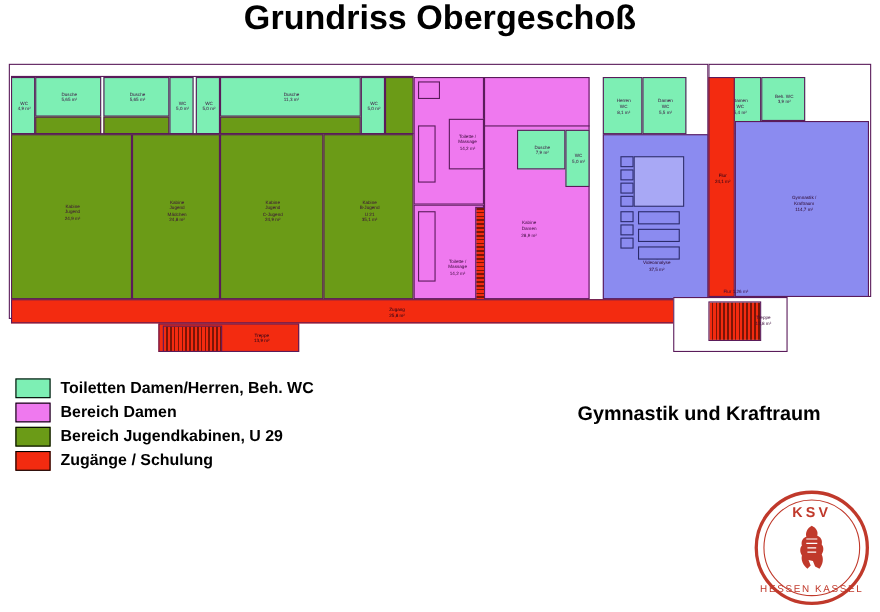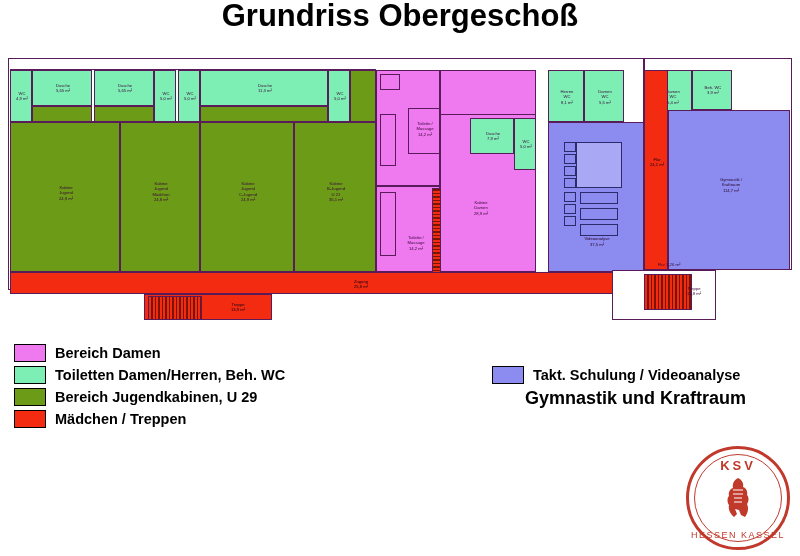--- a/index.html
+++ b/index.html
@@ -244,42 +244,38 @@
   <div class="lbl" style="left:664px;top:228px;width:44px;">Treppe
 13,8 m²</div>
   <div class="lbl" style="left:636px;top:204px;width:50px;">Flur 1,26 m²</div>
 
   <div class="thinline" style="left:2px;top:11px;width:366px;height:1px;"></div>
   <div class="thinline" style="left:2px;top:63px;width:366px;height:1px;"></div>
 </div>
 
 <div id="legend">
   <div class="lrow">
+    <div class="sw" style="background:#7defb4;"></div>
+    <div class="ltxt">Toiletten Damen/Herren, Beh. WC</div>
+  </div>
+  <div class="lrow">
     <div class="sw" style="background:#ef79ef;"></div>
     <div class="ltxt">Bereich Damen</div>
   </div>
   <div class="lrow">
-    <div class="sw" style="background:#7defb4;"></div>
-    <div class="ltxt">Toiletten Damen/Herren, Beh. WC</div>
-  </div>
-  <div class="lrow">
     <div class="sw" style="background:#6b9b17;"></div>
     <div class="ltxt">Bereich Jugendkabinen, U 29</div>
   </div>
   <div class="lrow">
     <div class="sw" style="background:#f32b10;"></div>
-    <div class="ltxt">Mädchen / Treppen</div>
+    <div class="ltxt">Zugänge / Schulung</div>
   </div>
 </div>
 
 <div id="legend2">
-  <div class="lrow">
-    <div class="sw" style="background:#8b8bf0;"></div>
-    <div class="ltxt">Takt. Schulung / Videoanalyse</div>
-  </div>
   <div class="sub">Gymnastik und Kraftraum</div>
 </div>
 
 <div id="logo">
   <div class="ring"></div>
   <div class="ksv">KSV</div>
   <div class="hes">HESSEN KASSEL</div>
   <svg class="lion" viewBox="0 0 34 44">
     <path d="M17 2 C13 4 11 8 12 12 C9 13 7 16 8 20 C6 22 6 26 8 29 C7 33 9 38 13 41 L16 38 L14 33 L18 34 L20 39 L24 41 C27 37 28 32 26 28 C28 25 28 21 26 19 C27 15 25 12 22 11 C23 7 21 4 17 2 Z" fill="#c0392b"></path>
     <path d="M12 14 L22 14 M12 18 L22 18 M13 22 L21 22 M13 26 L21 26" stroke="#fff" stroke-width="1.1" fill="none"></path>

